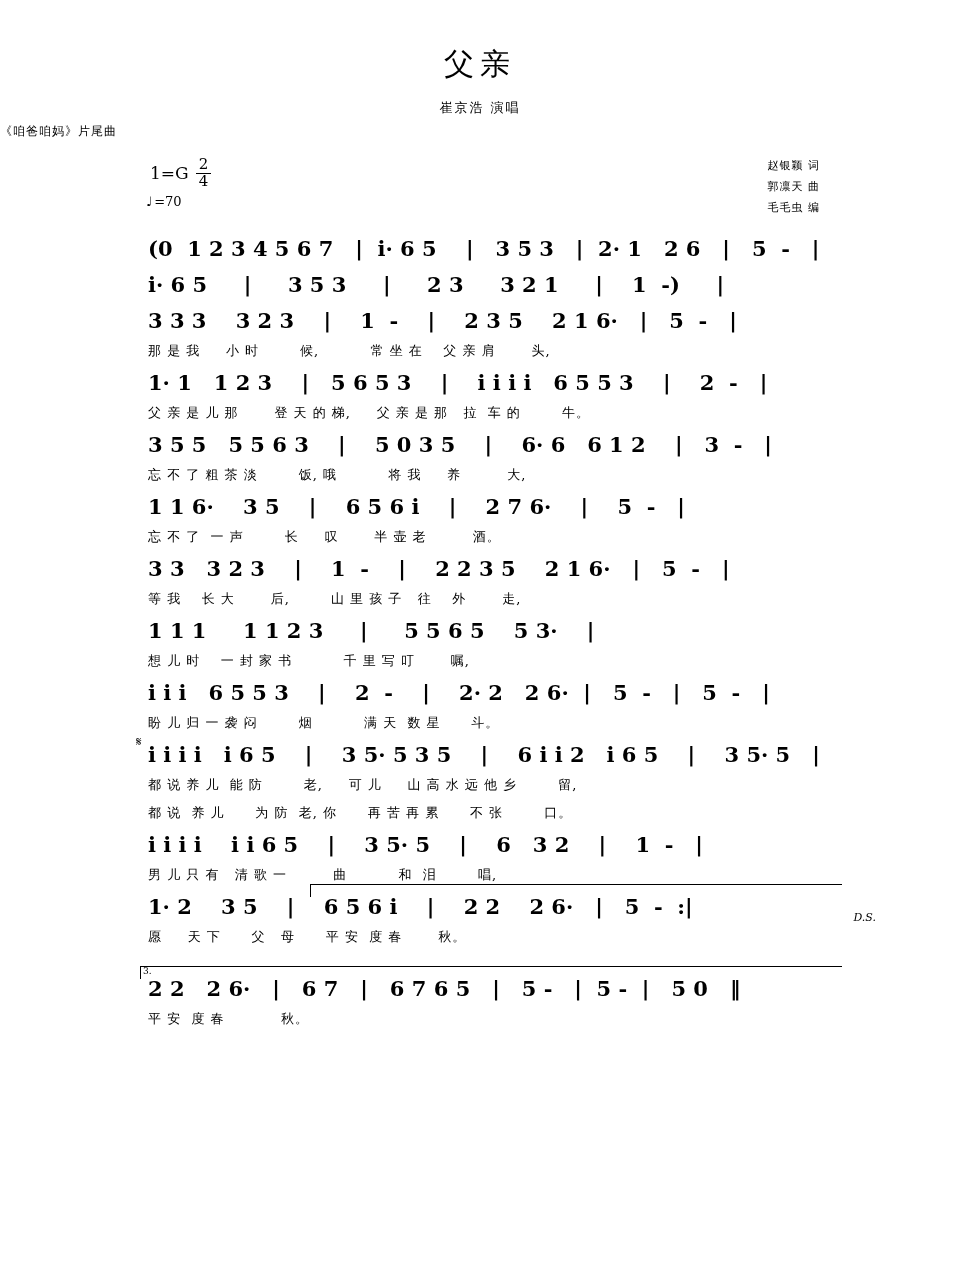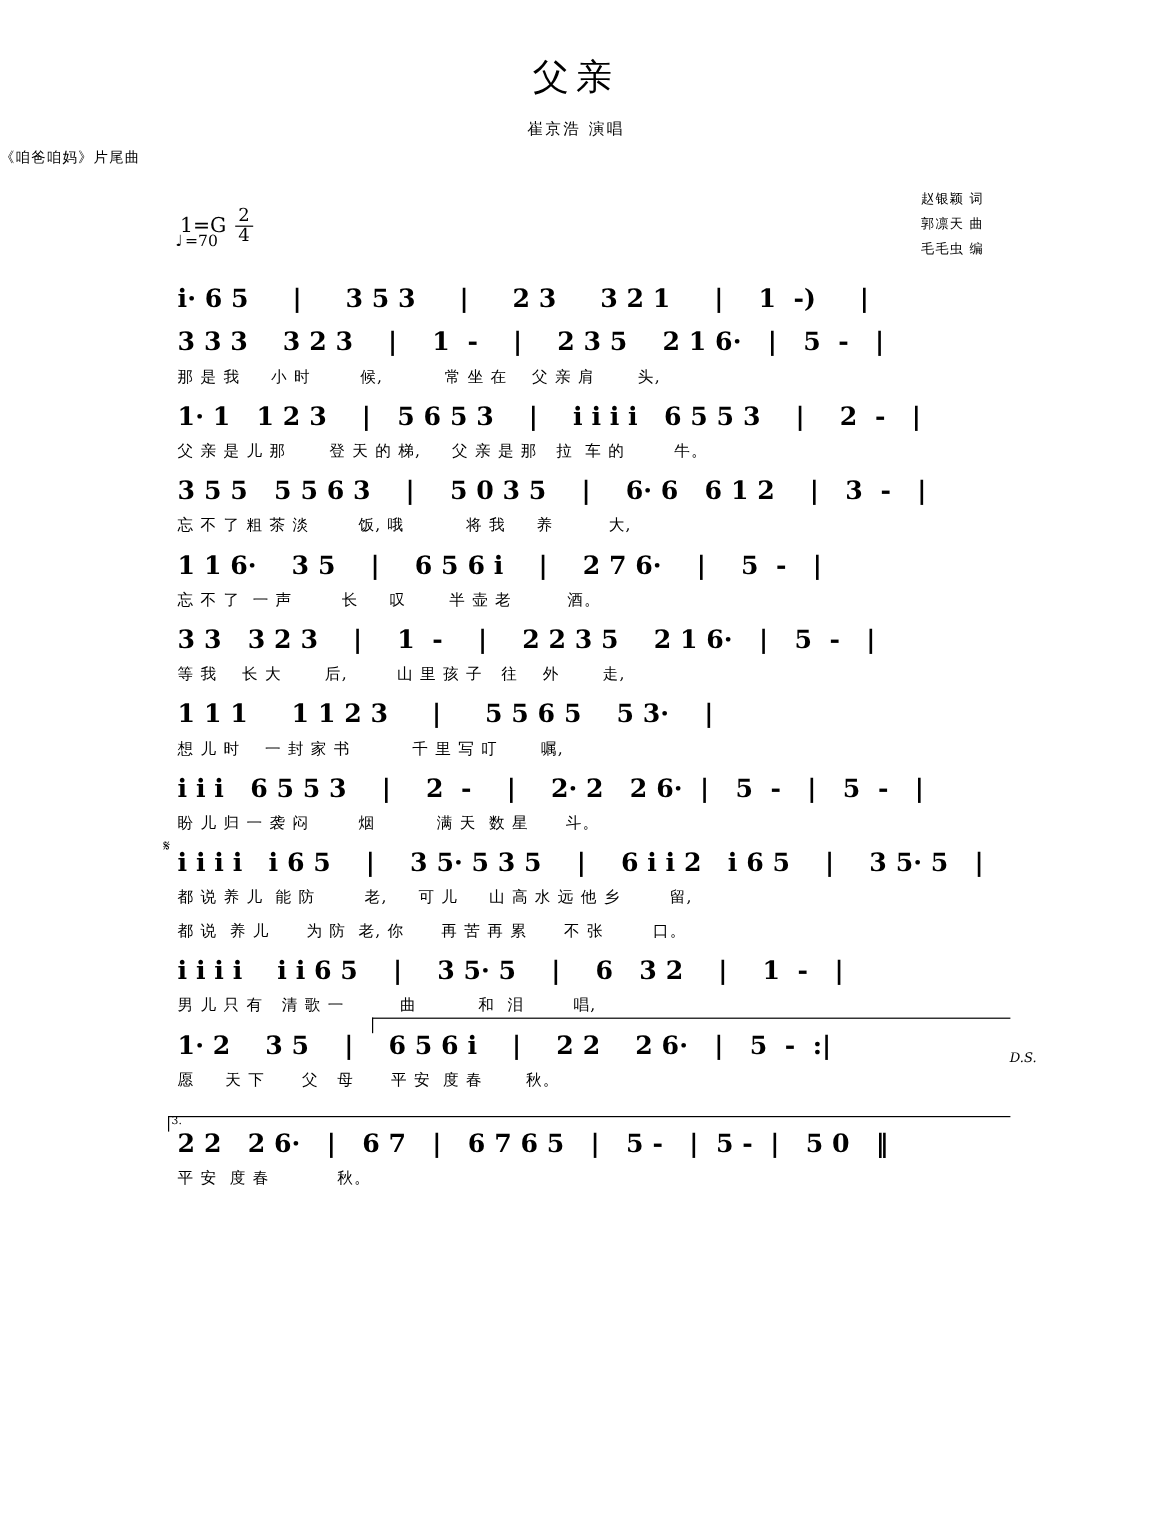--- a/index.html
+++ b/index.html
@@ -46,21 +46,21 @@
   }
   
   .meta-row {
     position: relative;
     height: 74px;
     margin-top: 16px;
   }
   .keysig {
     position: absolute;
     left: 150px;
-    top: 16px;
+    top: 1px;
     font-family: "DejaVu Serif", "Liberation Serif", serif;
     font-size: 17px;
     display: flex;
     align-items: center;
     gap: 4px;
   }
   .meter {
     display: inline-flex;
     flex-direction: column;
     align-items: center;
@@ -120,21 +120,21 @@
 
   .seg-mark {
     position: absolute;
     left: 136px;
     top: -4px;
     font-size: 13px;
     font-family: "DejaVu Serif", serif;
   }
   .ds-mark {
     position: absolute;
-    right: 96px;
+    right: 84px;
     bottom: 26px;
     font-size: 11px;
     font-style: italic;
     font-family: "DejaVu Serif", serif;
   }
   
   .ending-bracket {
     position: absolute;
     left: 310px;
     right: 118px;
@@ -178,20 +178,23 @@
     </div>
     <div class="credits">
       <div>赵银颖 词</div>
       <div>郭凛天 曲</div>
       <div>毛毛虫 编</div>
     </div>
   </div>
 
   <div class="lines">
 
+    <div class="line no-lyric">
+      <div class="notes">(0  1 2 3 4 5 6 7   |  i· 6 5    |   3 5 3   |  2· 1   2 6   |   5  -   |</div>
+    </div>
 
     <div class="line no-lyric">
       <div class="notes">i· 6 5     |     3 5 3     |     2 3     3 2 1     |    1  -)     |</div>
     </div>
 
     <div class="line">
       <div class="notes">3 3 3    3 2 3    |    1  -    |    2 3 5    2 1 6·   |   5  -   |</div>
       <div class="lyrics">那 是 我     小 时        候,          常 坐 在    父 亲 肩       头,</div>
     </div>
 

